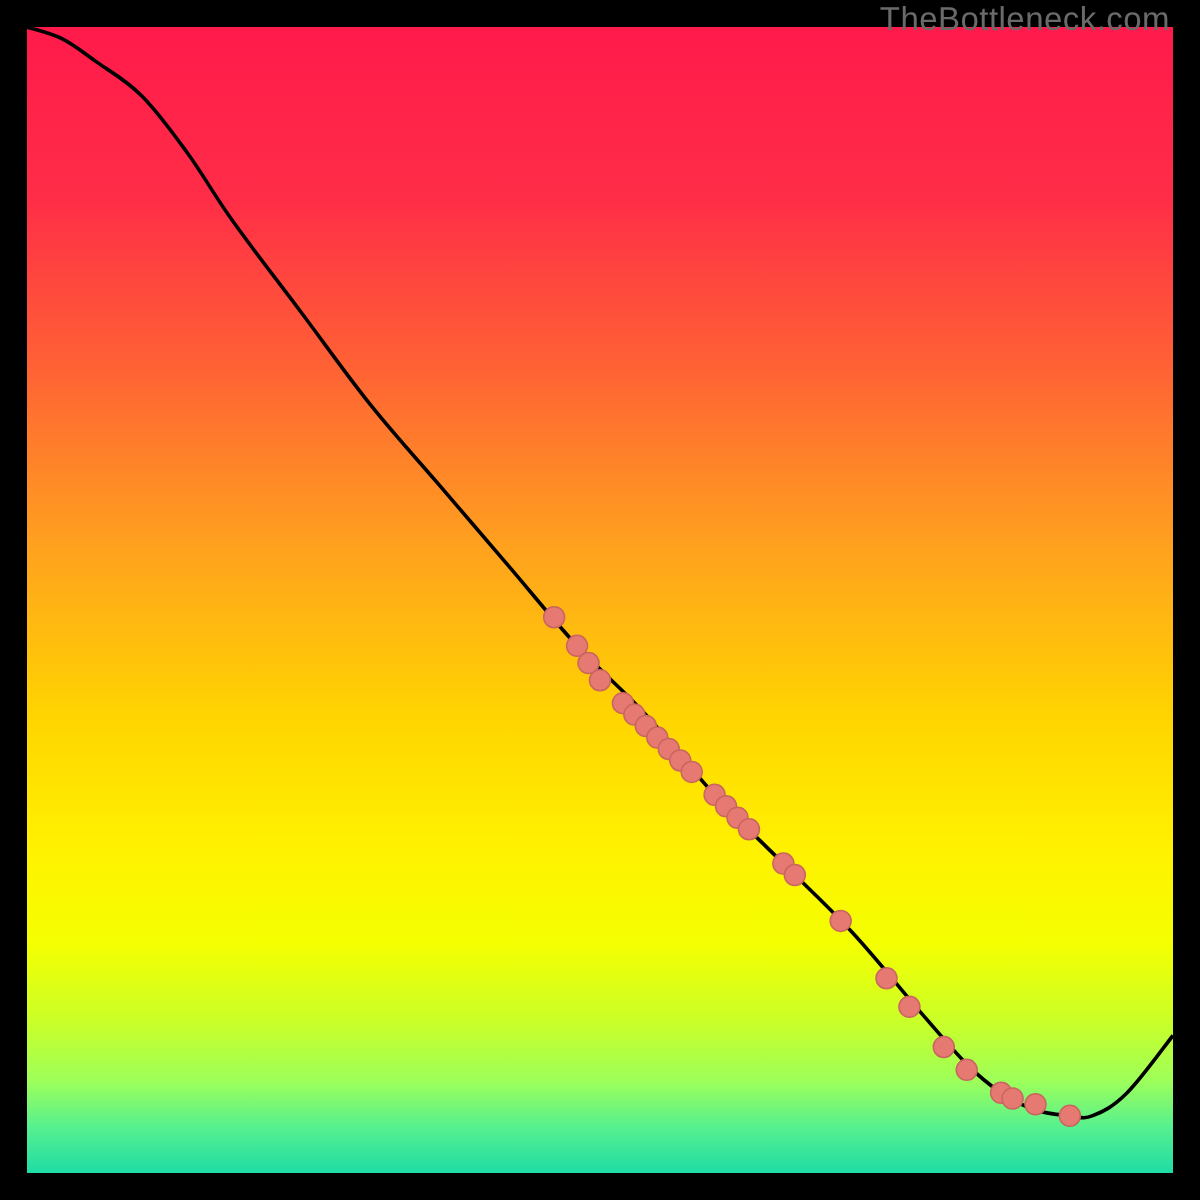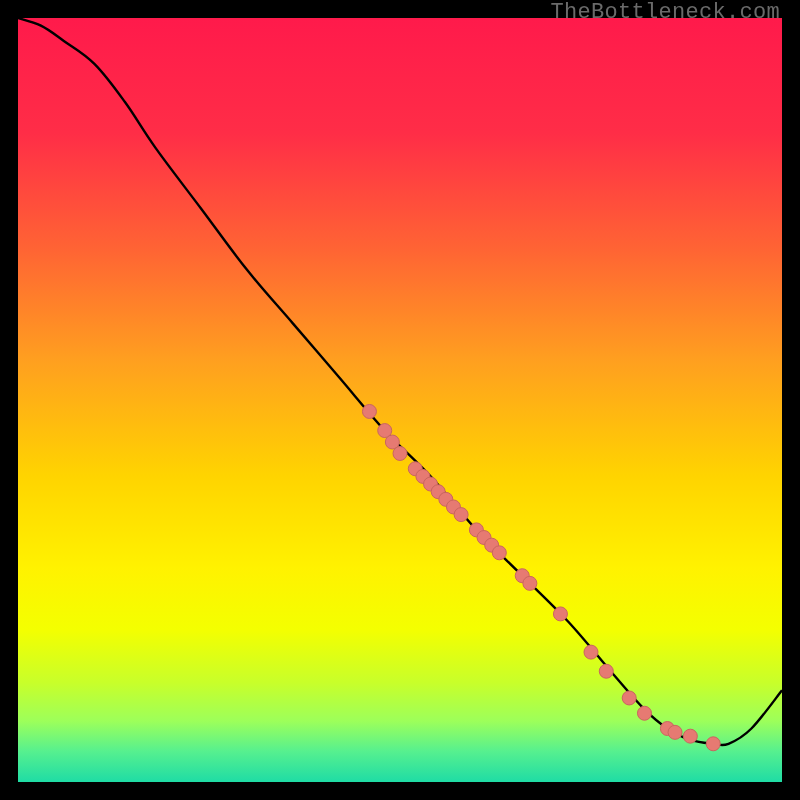--- a/index.html
+++ b/index.html
@@ -9,21 +9,20 @@
     height: 800px;
     overflow: hidden;
     background: #000;
     font-family: Arial, Helvetica, sans-serif;
   }
   .frame {
     position: relative;
     width: 800px;
     height: 800px;
     background: #000;
-    font-family: Liberation Mono, monospace;
   }
   .plot {
     position: absolute;
     left: 18px;
     top: 18px;
     width: 764px;
     height: 764px;
     box-sizing: border-box;
   }
   .watermark {

